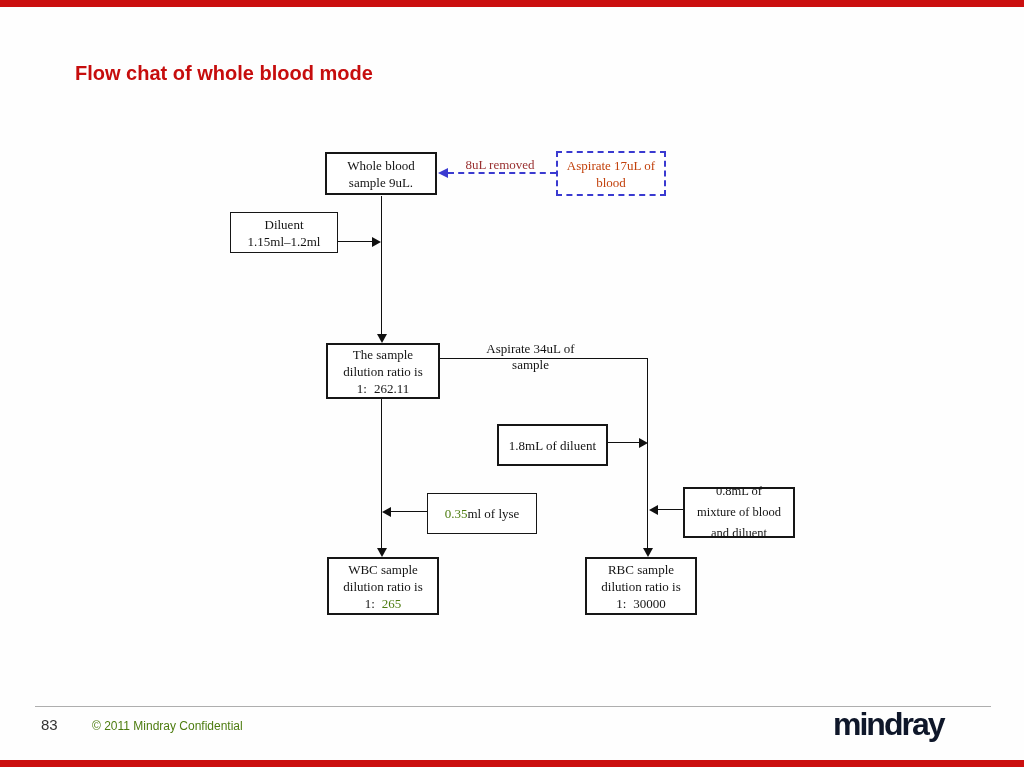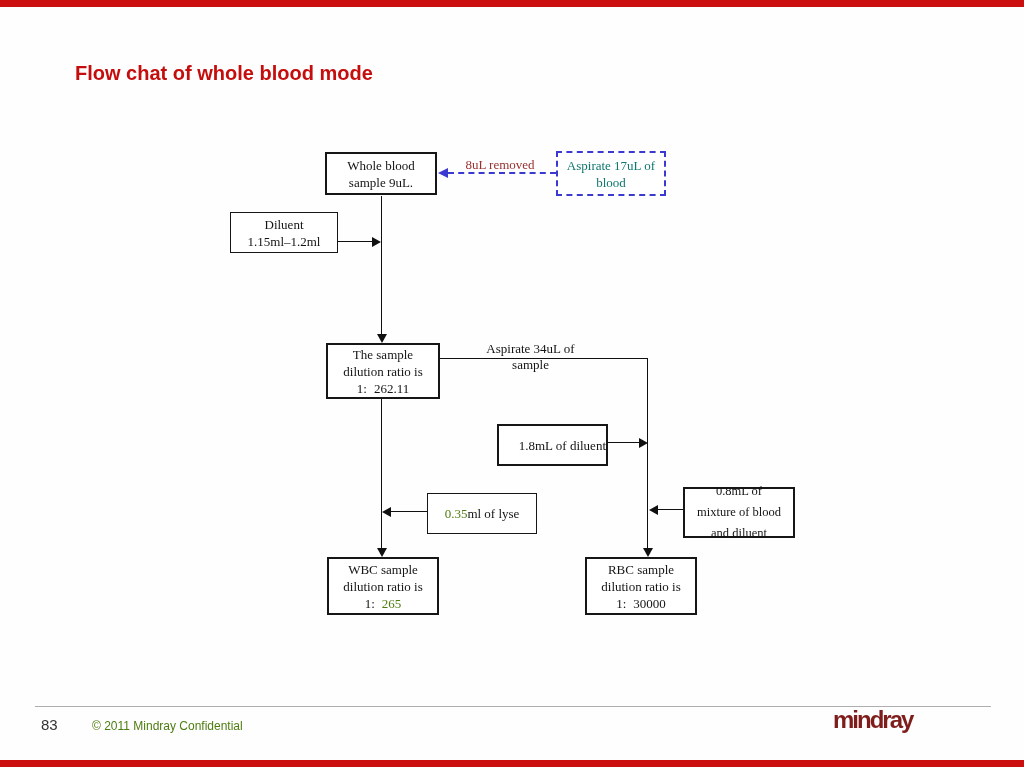--- a/index.html
+++ b/index.html
@@ -12,24 +12,24 @@
          color:#c60d0d;letter-spacing:0px;font-family:"Liberation Sans",sans-serif;}
 
   
   .chart{position:absolute;left:0;top:0;width:1024px;height:767px;
          font-family:"Liberation Serif",serif;color:#141414;}
   .node{position:absolute;background:#fff;border:1px solid #161616;
         display:flex;flex-direction:column;justify-content:center;
         text-align:center;font-size:13px;line-height:17px;}
   .b2{border-width:2px;}
   .n-whole{left:325px;top:152px;width:108px;height:39px;}
-  .n-aspblood{left:556px;top:151px;width:106px;height:41px;border:2px dashed #3a3ad0;color:#0f766e;}
+  .n-aspblood{left:556px;top:151px;width:106px;height:41px;border:2px dashed #3a3ad0;color:#c2410c;}
   .n-diluent{left:230px;top:212px;width:106px;height:39px;}
   .n-dilution{left:326px;top:343px;width:110px;height:52px;line-height:17px;}
-  .n-dil18{left:497px;top:424px;width:107px;height:38px;align-items:flex-end;}
+  .n-dil18{left:497px;top:424px;width:107px;height:38px;}
   .n-lyse{left:427px;top:493px;width:108px;height:39px;}
   .n-mix{left:683px;top:487px;width:108px;height:47px;line-height:15px;font-size:12.5px;gap:6px;}
   .n-wbc{left:327px;top:557px;width:108px;height:54px;}
   .n-rbc{left:585px;top:557px;width:108px;height:54px;}
   .red{color:#4d7c0f;}
   .pref{margin-right:7px;}
   .lbl{position:absolute;text-align:center;font-size:13px;line-height:16px;}
   .lbl-removed{left:449px;top:157px;width:102px;color:#993030;}
   .lbl-asp34{left:468px;top:341px;width:125px;color:#141414;}
 
@@ -61,22 +61,22 @@
   .a4{left:643px;top:548px;}   
   .a5{left:639px;top:438px;}   
   .a6{left:382px;top:507px;}   
   .a7{left:649px;top:505px;}   
   .a8{left:438px;top:168px;}   
 
   
   .divider{position:absolute;left:35px;top:706px;width:956px;height:1px;background:#aeaeae;}
   .pagenum{position:absolute;left:41px;top:716px;font-size:15px;color:#333;}
   .copyright{position:absolute;left:92px;top:719px;font-size:12px;color:#4d7c0f;}
-  .logo{position:absolute;left:833px;top:706px;font-size:24px;font-weight:700;
-        color:#7f1d1d;letter-spacing:-2px;font-family:"Liberation Sans",sans-serif;}
+  .logo{position:absolute;left:833px;top:706px;font-size:32px;font-weight:700;
+        color:#0f172a;letter-spacing:-2px;font-family:"Liberation Sans",sans-serif;}
 </style>
 </head>
 <body>
 
 <div class="slide">
   <div class="bar bar-top"></div>
 
   <h1 class="title">Flow chat of whole blood mode</h1>
 
   <div class="chart">

